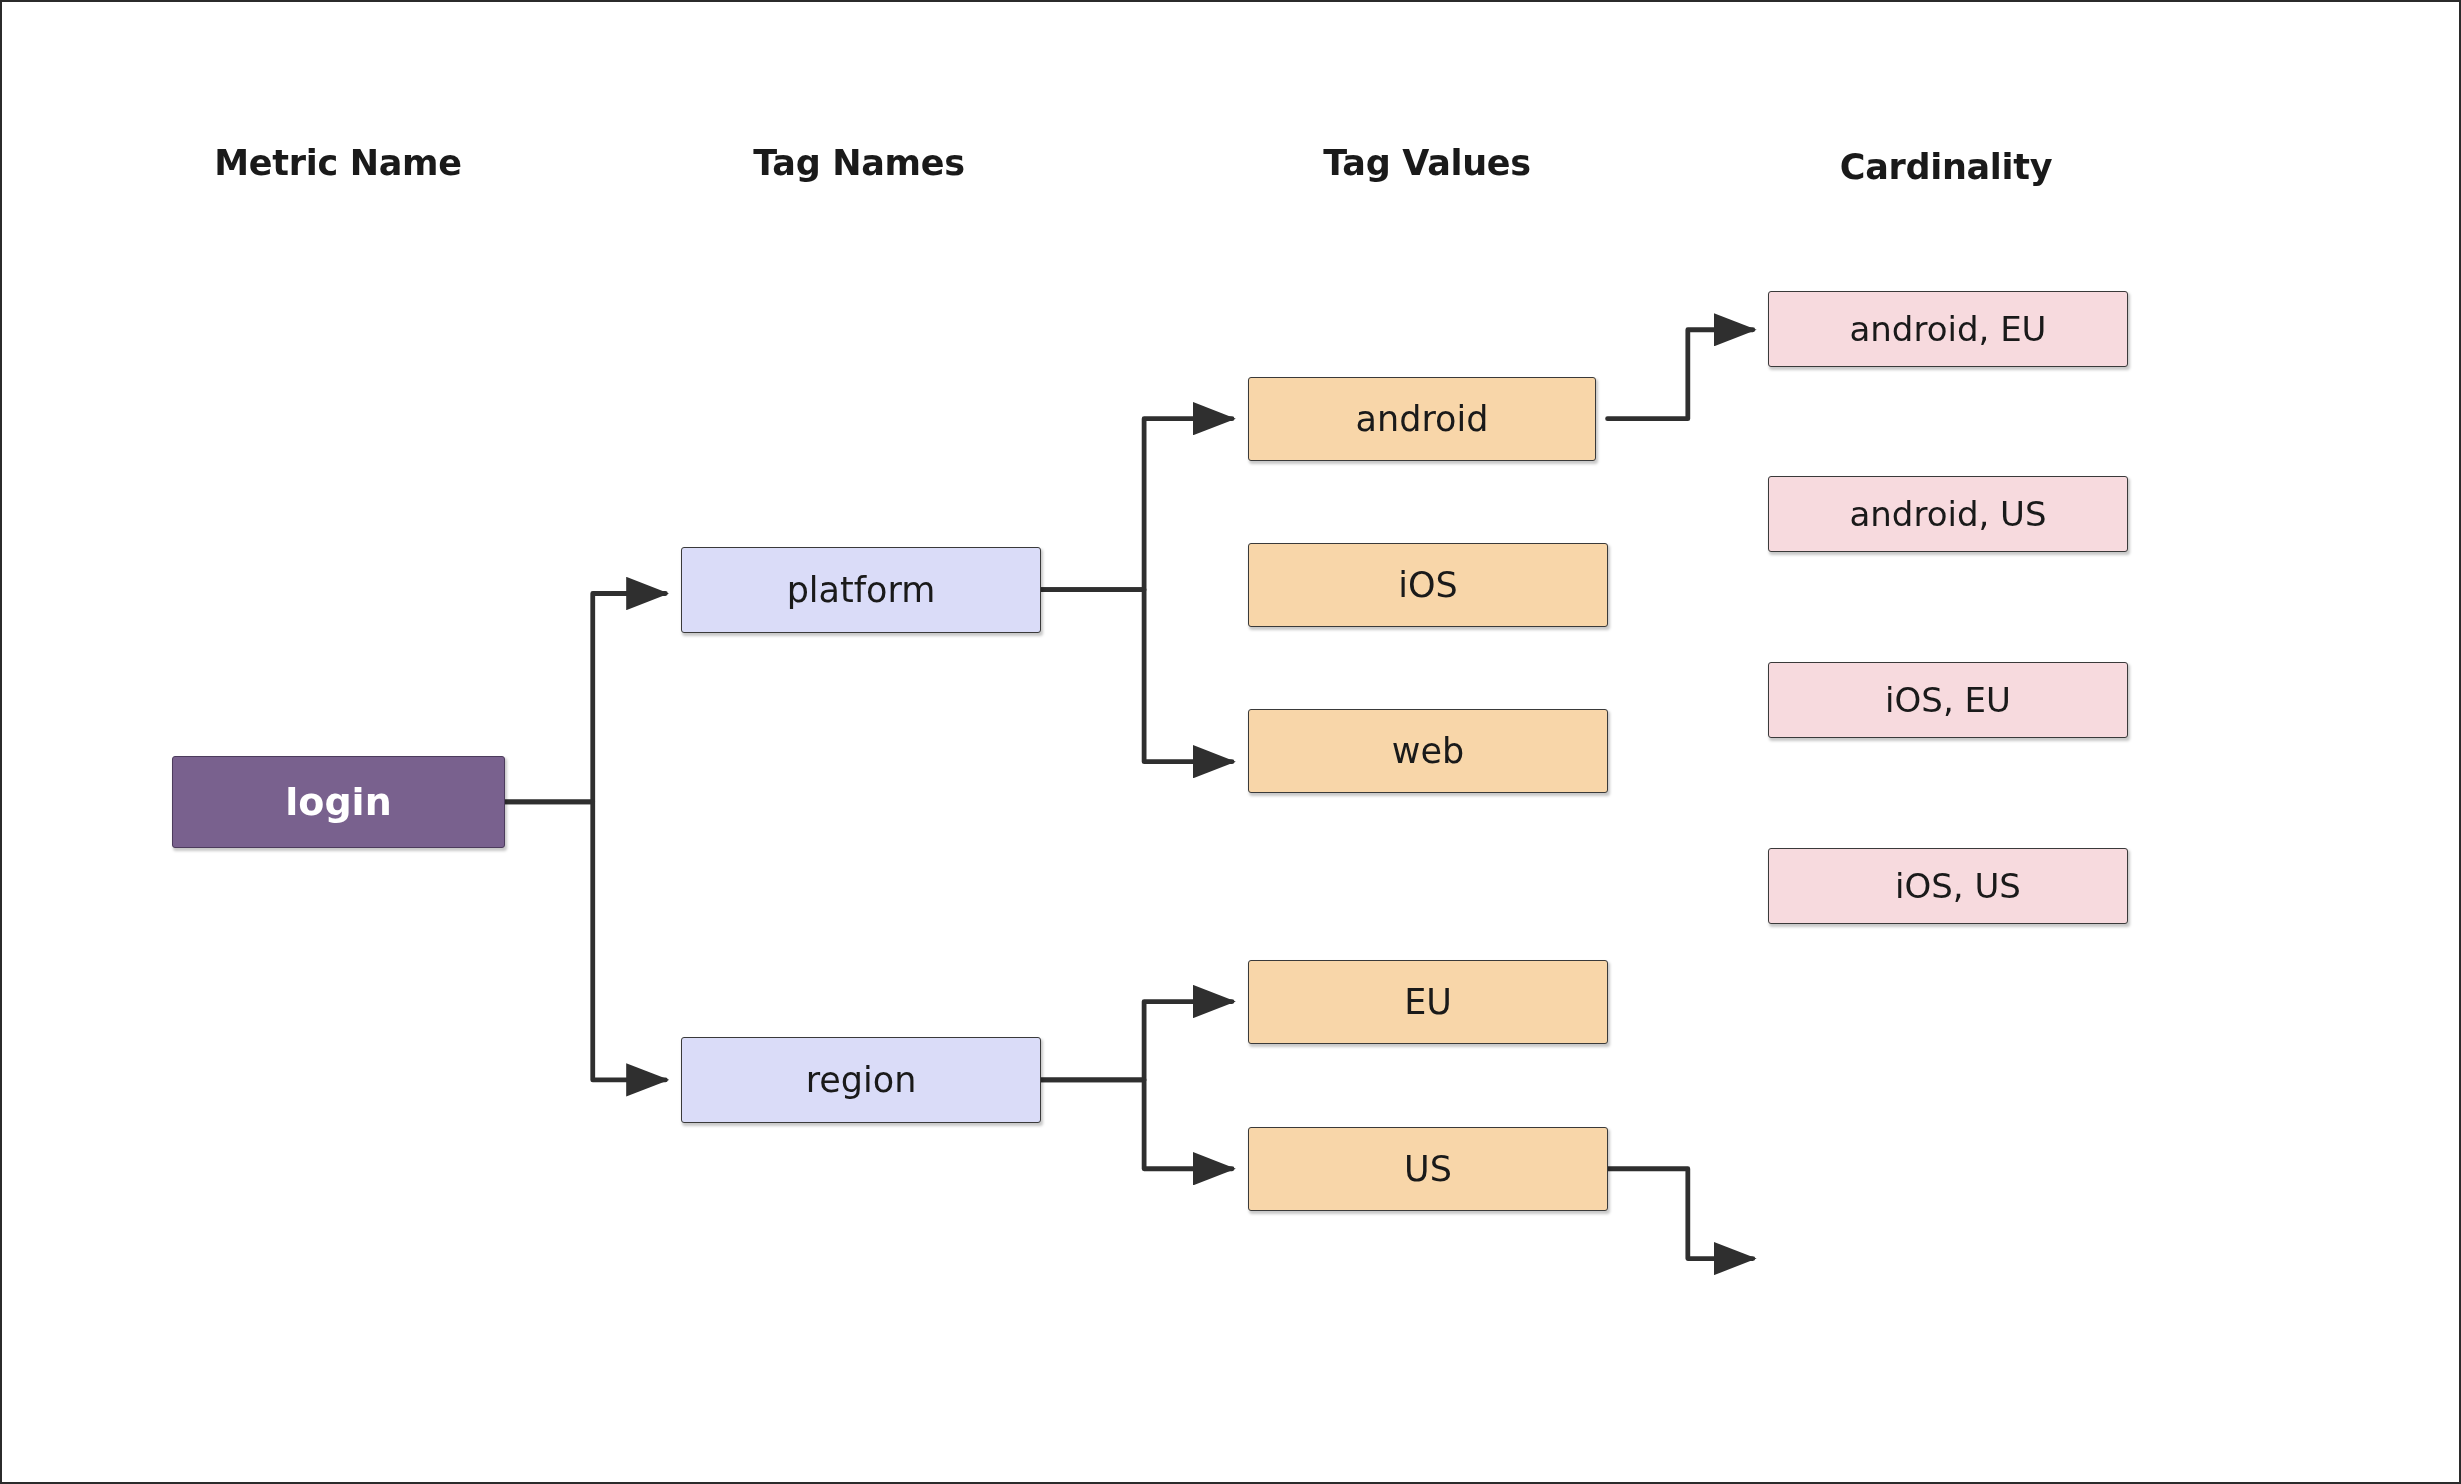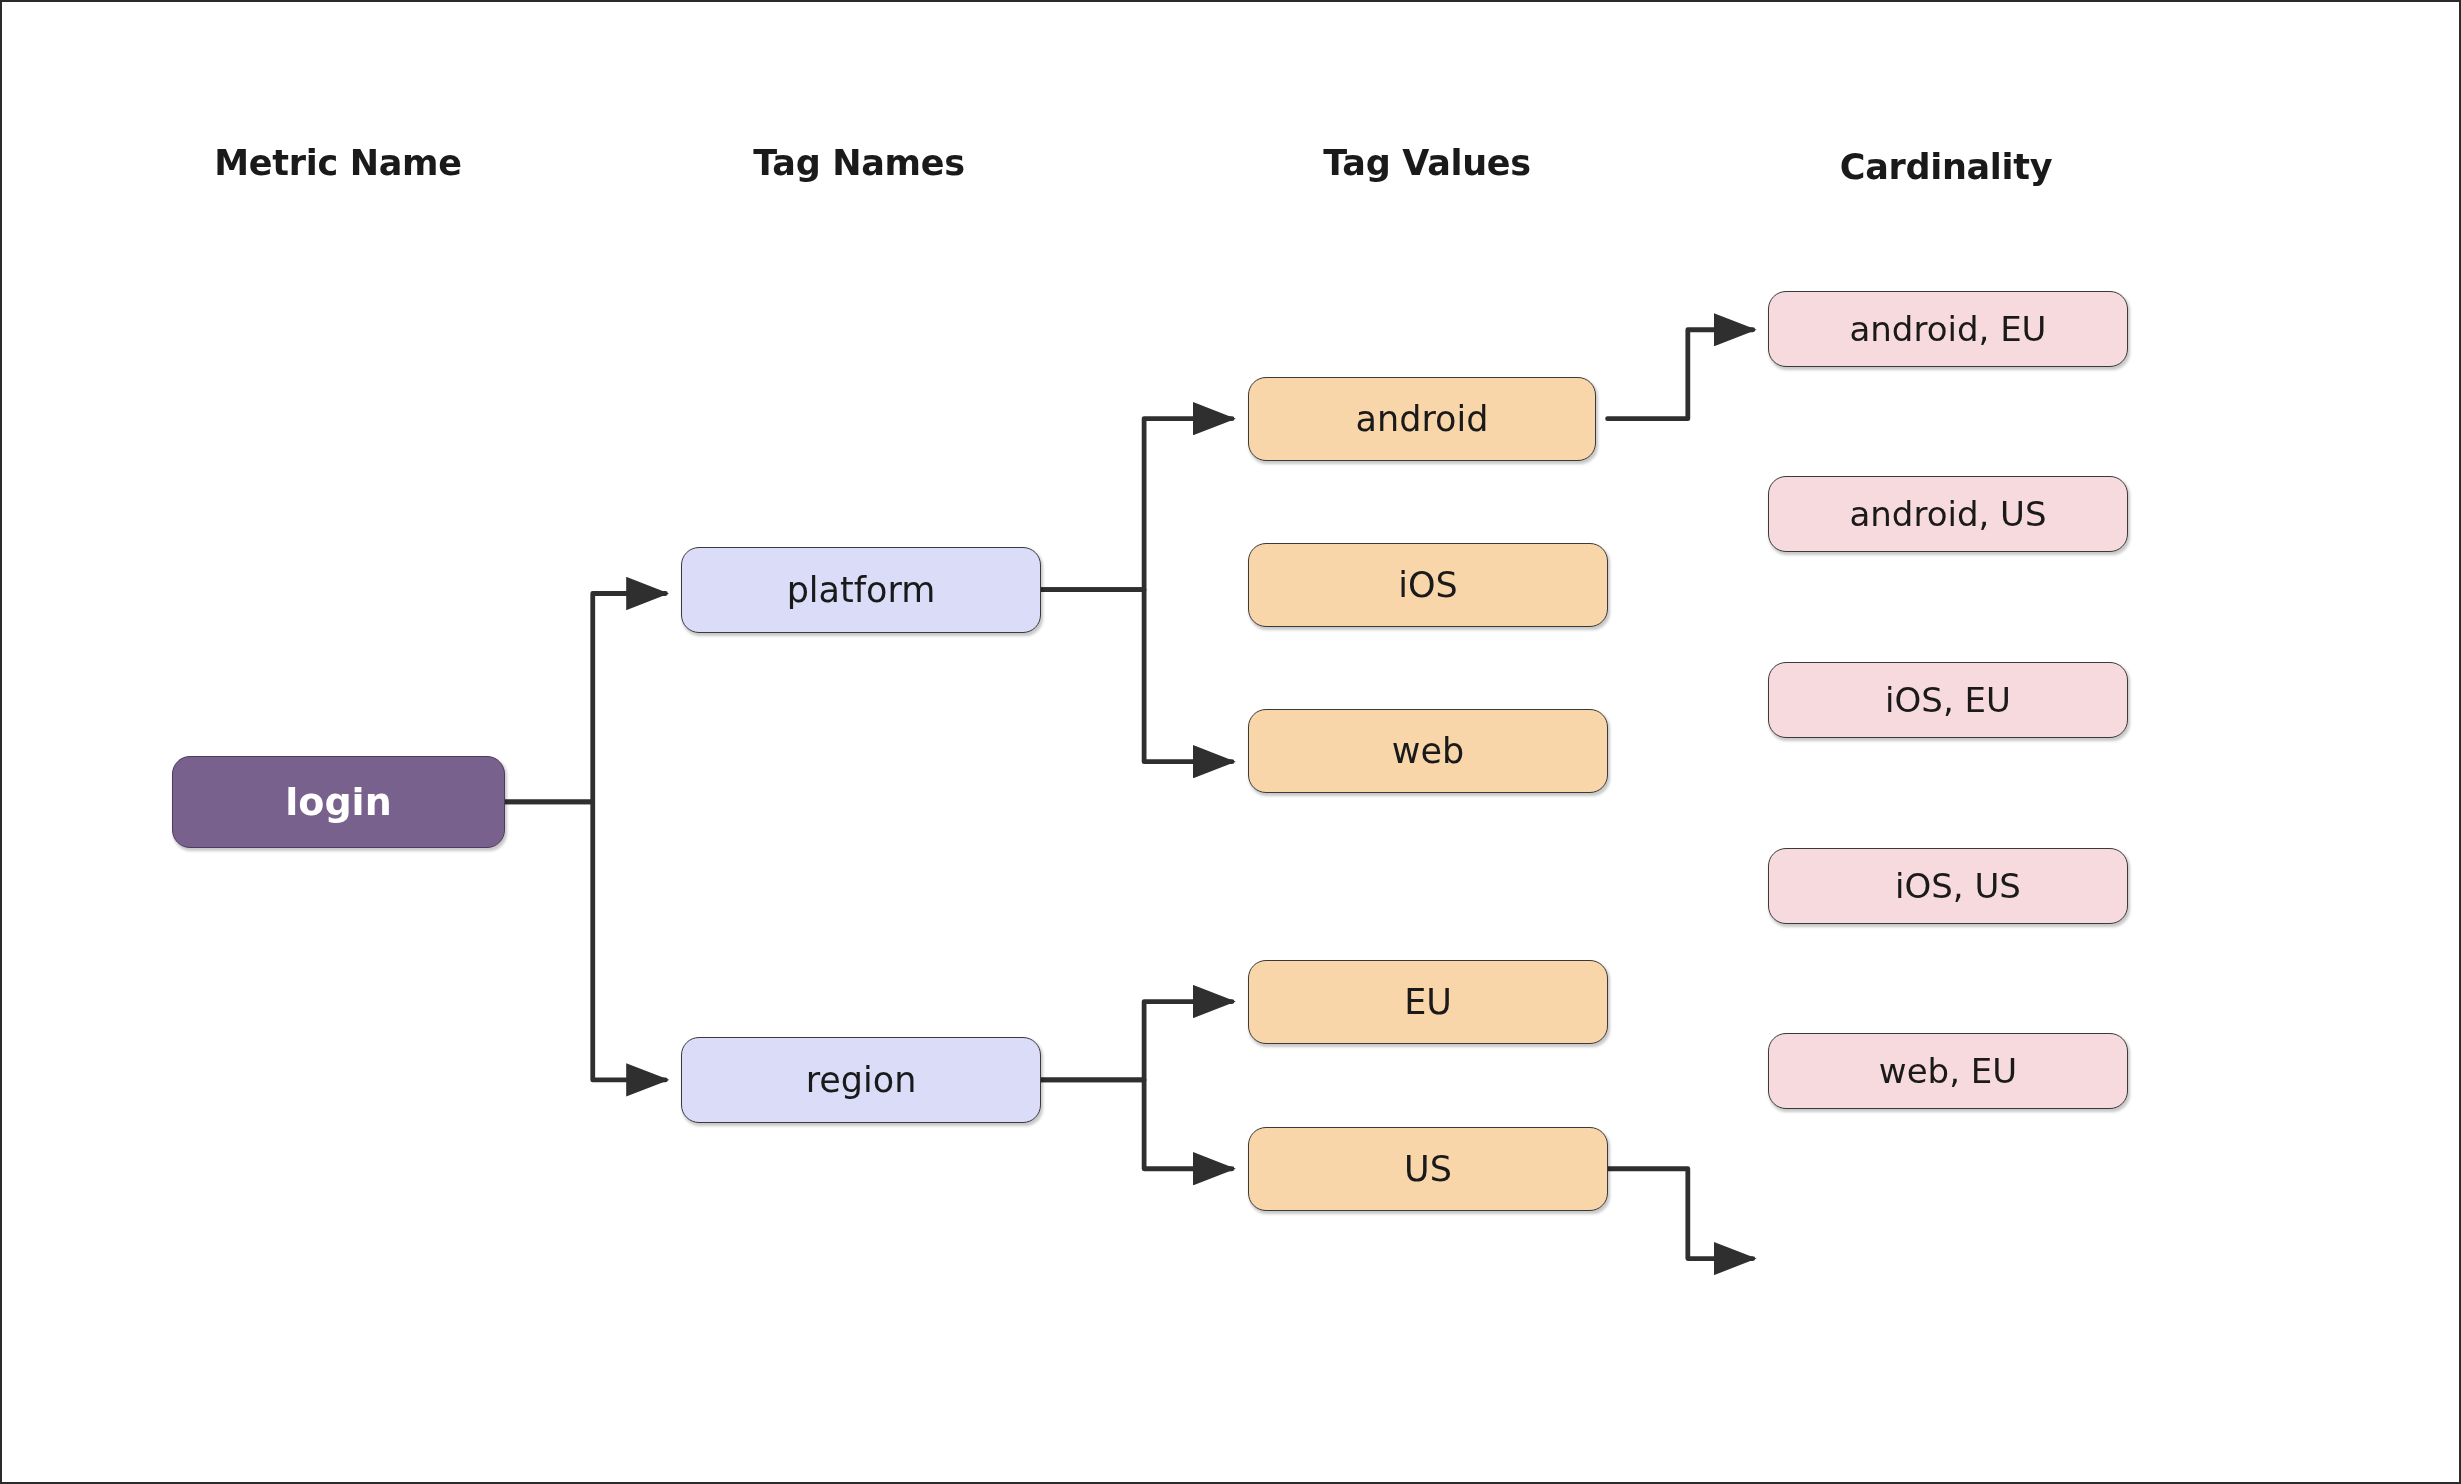--- a/index.html
+++ b/index.html
@@ -46,21 +46,21 @@
     stroke: #2f2f2f;
     stroke-width: 5;
     stroke-linecap: round;
     stroke-linejoin: round;
   }
   
   .node {
     position: absolute;
     box-sizing: border-box;
     border: 1.9px solid #3a3a3a;
-    border-radius: 18px;
+    border-radius: 3px;
     display: flex;
     align-items: center;
     justify-content: center;
     font-family: "DejaVu Sans", sans-serif;
     color: #1a1a1a;
     box-shadow: 1.9px 2.9px 2.9px rgba(0,0,0,0.22);
     white-space: nowrap;
   }
   .node.metric {
     background: #79618e;
@@ -118,16 +118,15 @@
   <div class="node tagvalue" style="left:1246px; top:375px; width:348px; height:84px;">android</div>
   <div class="node tagvalue" style="left:1246px; top:541px; width:360px; height:84px;">iOS</div>
   <div class="node tagvalue" style="left:1246px; top:707px; width:360px; height:84px;">web</div>
   <div class="node tagvalue" style="left:1246px; top:958px; width:360px; height:84px;">EU</div>
   <div class="node tagvalue" style="left:1246px; top:1125px; width:360px; height:84px;">US</div>
 
   <div class="node cardinality" style="left:1766px; top:289px; width:360px; height:76px;">android, EU</div>
   <div class="node cardinality" style="left:1766px; top:474px; width:360px; height:76px;">android, US</div>
   <div class="node cardinality" style="left:1766px; top:660px; width:360px; height:76px;">iOS, EU</div>
   <div class="node cardinality" style="left:1766px; top:846px; width:360px; height:76px;padding-left:20px;">iOS, US</div>
-  <div class="node cardinality" style="left:1766px; top:1031px; width:360px; height:76px;">web, EU</div>
 
 </div>
 
 
 </body></html>

